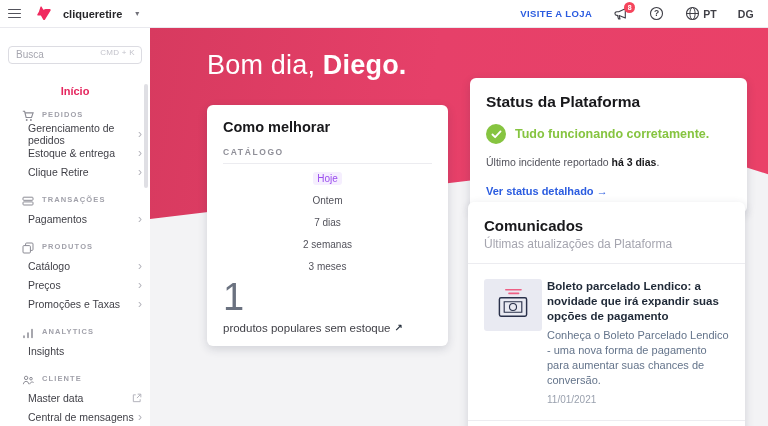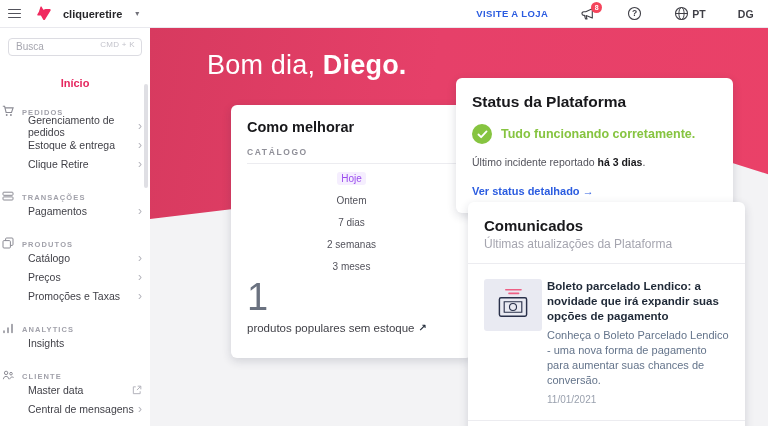--- a/index.html
+++ b/index.html
@@ -10,71 +10,71 @@
   
   .topbar { position:absolute; top:0; left:0; right:0; height:28px; background:#fff;
             border-bottom:1px solid #e9e9ee; display:flex; align-items:center;
             justify-content:space-between; padding:0 14px 0 8px; z-index:30; }
   .tb-left { display:flex; align-items:center; gap:9px; }
   .burger { width:13px; display:flex; flex-direction:column; gap:2.5px; cursor:pointer; padding:2px 0;}
   .burger i { display:block; height:1.5px; background:#52525b; border-radius:1px; }
   .logo { display:flex; align-items:center; margin-left:6px; }
   .store-name { font-size:11px; font-weight:700; color:#27272a; margin-left:2px; }
   .caret { font-size:8px; color:#71717a; margin-left:4px; }
-  .tb-right { display:flex; align-items:center; gap:32px; }
+  .tb-right { display:flex; align-items:center; gap:21px; }
   .visit-link { font-size:9.5px; font-weight:700; letter-spacing:.4px; color:#2b5ce0; text-decoration:none; }
   .tb-icon { position:relative; display:flex; align-items:center; gap:3px; cursor:pointer; }
   .badge { position:absolute; top:-5px; right:-7px; min-width:11px; height:11px; border-radius:6px;
            background:#f5455c; color:#fff; font-size:7px; font-weight:700; display:flex;
            align-items:center; justify-content:center; padding:0 2px; }
   .lang-label { font-size:10.5px; font-weight:600; color:#3f3f46; }
   .avatar { font-size:10.5px; font-weight:600; color:#3f3f46; letter-spacing:.3px; cursor:pointer; }
 
   
   .sidebar { position:absolute; top:28px; left:0; width:150px; bottom:0; background:#fff; z-index:20; padding:8px 0 0; }
-  .search-wrap { position:relative; margin:0 8px 13px; }
+  .search-wrap { position:relative; margin:8px 8px 13px; }
   .search-input { width:100%; height:18px; border:1px solid #dcdce2; border-radius:4px;
                   font-size:10px; color:#3f3f46; padding:0 40px 0 7px; outline:none;
                   font-family:inherit; background:#fff; }
   .search-input::placeholder { color:#a6a6af; }
   .search-kbd { position:absolute; right:7px; top:4px; font-size:8px; color:#c3c3cb; letter-spacing:.3px; }
   .nav-home { display:flex; align-items:center; gap:8px; padding:0 10px; height:20px; margin-bottom:9px; cursor:pointer;flex-direction:column; }
   .nav-home .home-label { font-size:11px; font-weight:600; color:#e5265e; }
-  .nav-section-h { display:flex; align-items:flex-end; gap:8px; padding:0 2px; height:15px; margin-top:13px; }
+  .nav-section-h { display:flex; align-items:flex-start; gap:8px; padding:0 22px; height:15px; margin-top:13px; }
   .nav-section-h .sec-label { font-size:7.5px; font-weight:600; letter-spacing:1.1px; color:#a1a1aa; }
   .nav-item { display:flex; align-items:center; justify-content:space-between; padding:0 8px 0 28px;
               height:19px; font-size:10.5px; color:#3f3f46; cursor:pointer; }
   .chev { color:#b4b4bc; font-size:12px; line-height:1; }
   .sb-scroll { position:absolute; top:56px; right:2px; width:4px; height:104px; border-radius:2px; background:#dfdfe4; }
 
   
   .main { position:absolute; top:28px; left:150px; right:0; bottom:0; overflow:hidden; background:#f3f3f5; }
   .hero { position:absolute; top:0; left:0; right:0; height:195px;
           background:linear-gradient(100deg,#d73a5f 0%,#e64069 45%,#ea4168 100%);
           clip-path:polygon(0 0,100% 0,100% 75%,89% 64%,0 98%); }
   .greeting { position:absolute; left:57px; top:22px; font-size:27px; color:#fff; letter-spacing:.2px; z-index:2; }
   .greeting .g-light { font-weight:300; }
   .greeting .g-bold { font-weight:700; }
 
   .card { position:absolute; background:#fff; border-radius:6px; box-shadow:0 3px 10px rgba(30,35,60,.16); z-index:3; }
 
   
-  .card-improve { left:57px; top:77px; width:241px; padding:14px 16px 24px;margin-left:24px; }
+  .card-improve { left:57px; top:77px; width:241px; padding:14px 16px 12px; }
   .card-improve h3 { font-size:14.5px; font-weight:700; color:#18181b; margin-bottom:12px; }
   .cat-label { font-size:8.5px; font-weight:600; letter-spacing:1.6px; color:#8f8f98;
                padding-bottom:6px; border-bottom:1px solid #ececf0; margin-bottom:8px; }
   .tabs { display:flex; align-items:center; gap:9px; margin-bottom:4px;flex-direction:column; }
   .tab { font-size:10px; color:#52525b; cursor:pointer; padding:1px 2px; border-radius:3px; }
   .tab.active { color:#9b4dee; background:#f5eefe; padding:1px 4px; }
   .big-value { font-size:38px; font-weight:200; color:#6b7280; line-height:1.1; margin:2px 0 3px; }
   .improve-caption { font-size:11.5px; color:#3f3f46; display:flex; align-items:center; gap:4px; cursor:pointer; }
   .ne-arrow { font-size:10px; color:#1f2937; font-weight:700; }
 
   
-  .card-status { left:306px; top:50px; width:277px; padding:15px 16px 14px; }
+  .card-status { left:320px; top:50px; width:277px; padding:15px 16px 14px; }
   .card-status h3 { font-size:15.5px; font-weight:700; color:#18181b; margin-bottom:13px; }
   .status-row { display:flex; align-items:center; gap:9px; margin-bottom:12px; }
   .check-circle { width:20px; height:20px; border-radius:50%; background:#86c440; display:flex;
                   align-items:center; justify-content:center; flex-shrink:0; }
   .status-ok { font-size:12.5px; font-weight:700; color:#86c440; }
   .incident { font-size:10.5px; color:#52525b; margin-bottom:13px; }
   .incident b { color:#18181b; }
   .status-link { font-size:11px; font-weight:600; color:#2b5ce0; text-decoration:none; cursor:pointer; }
 
   

